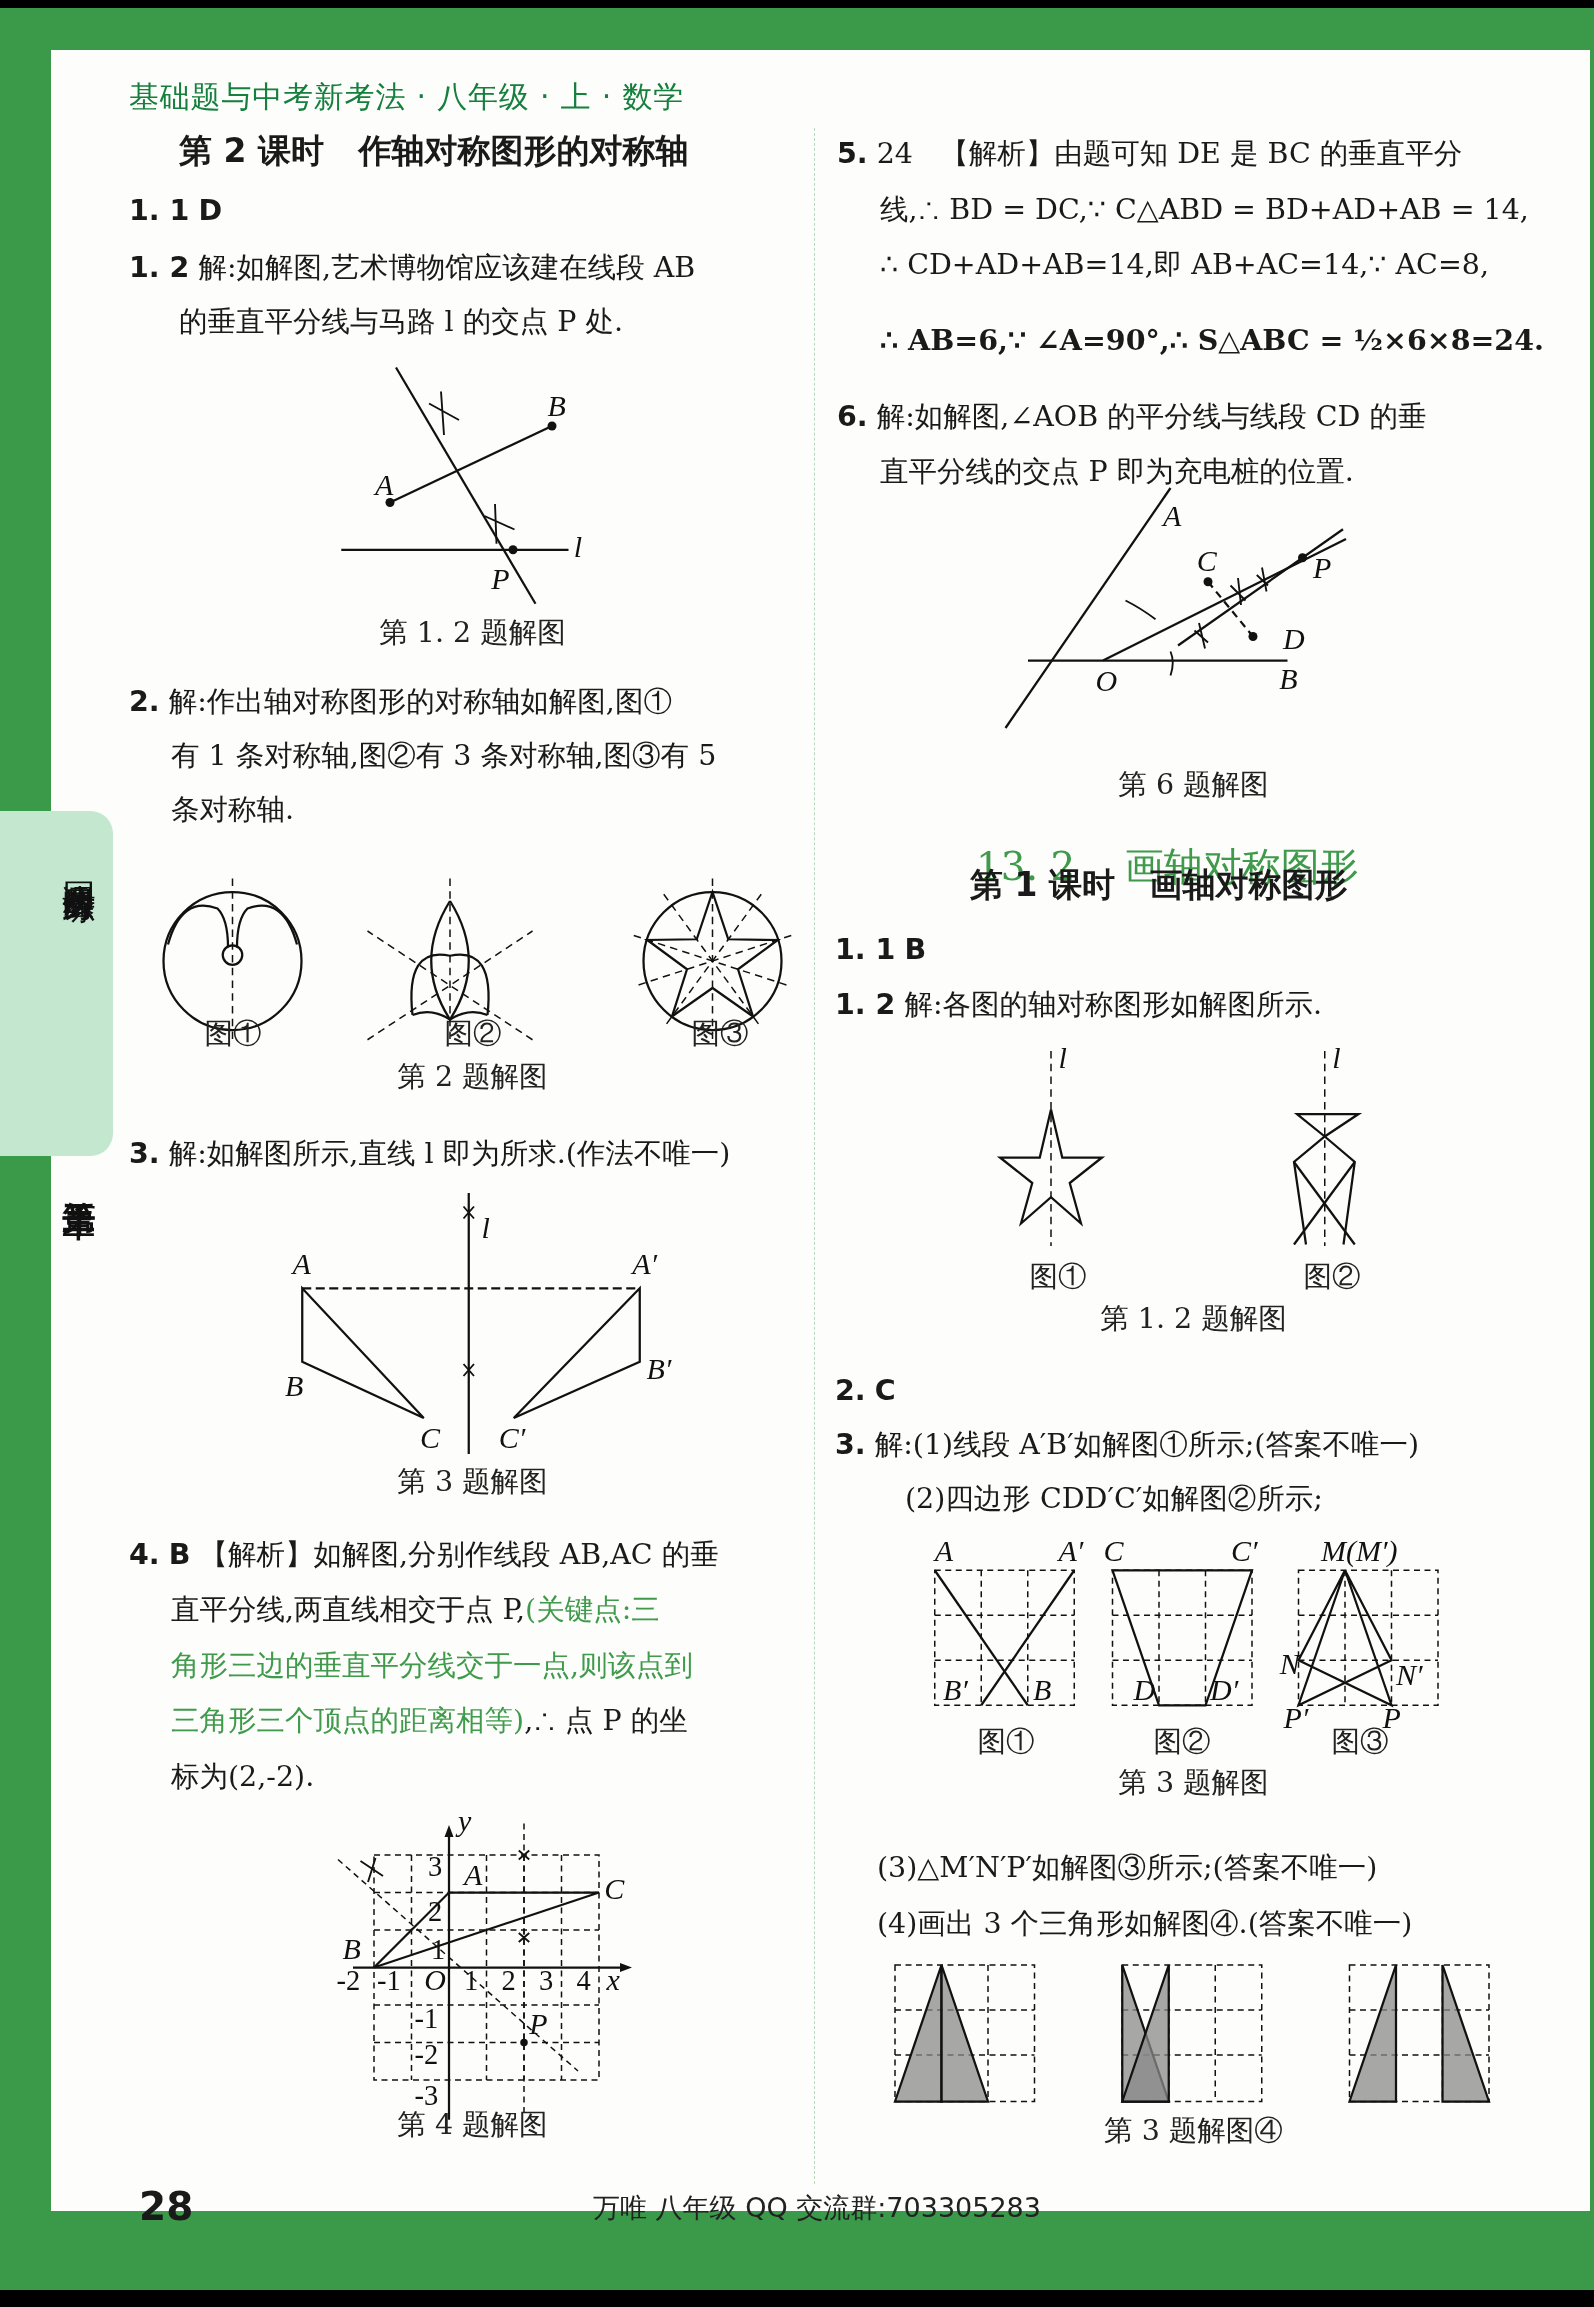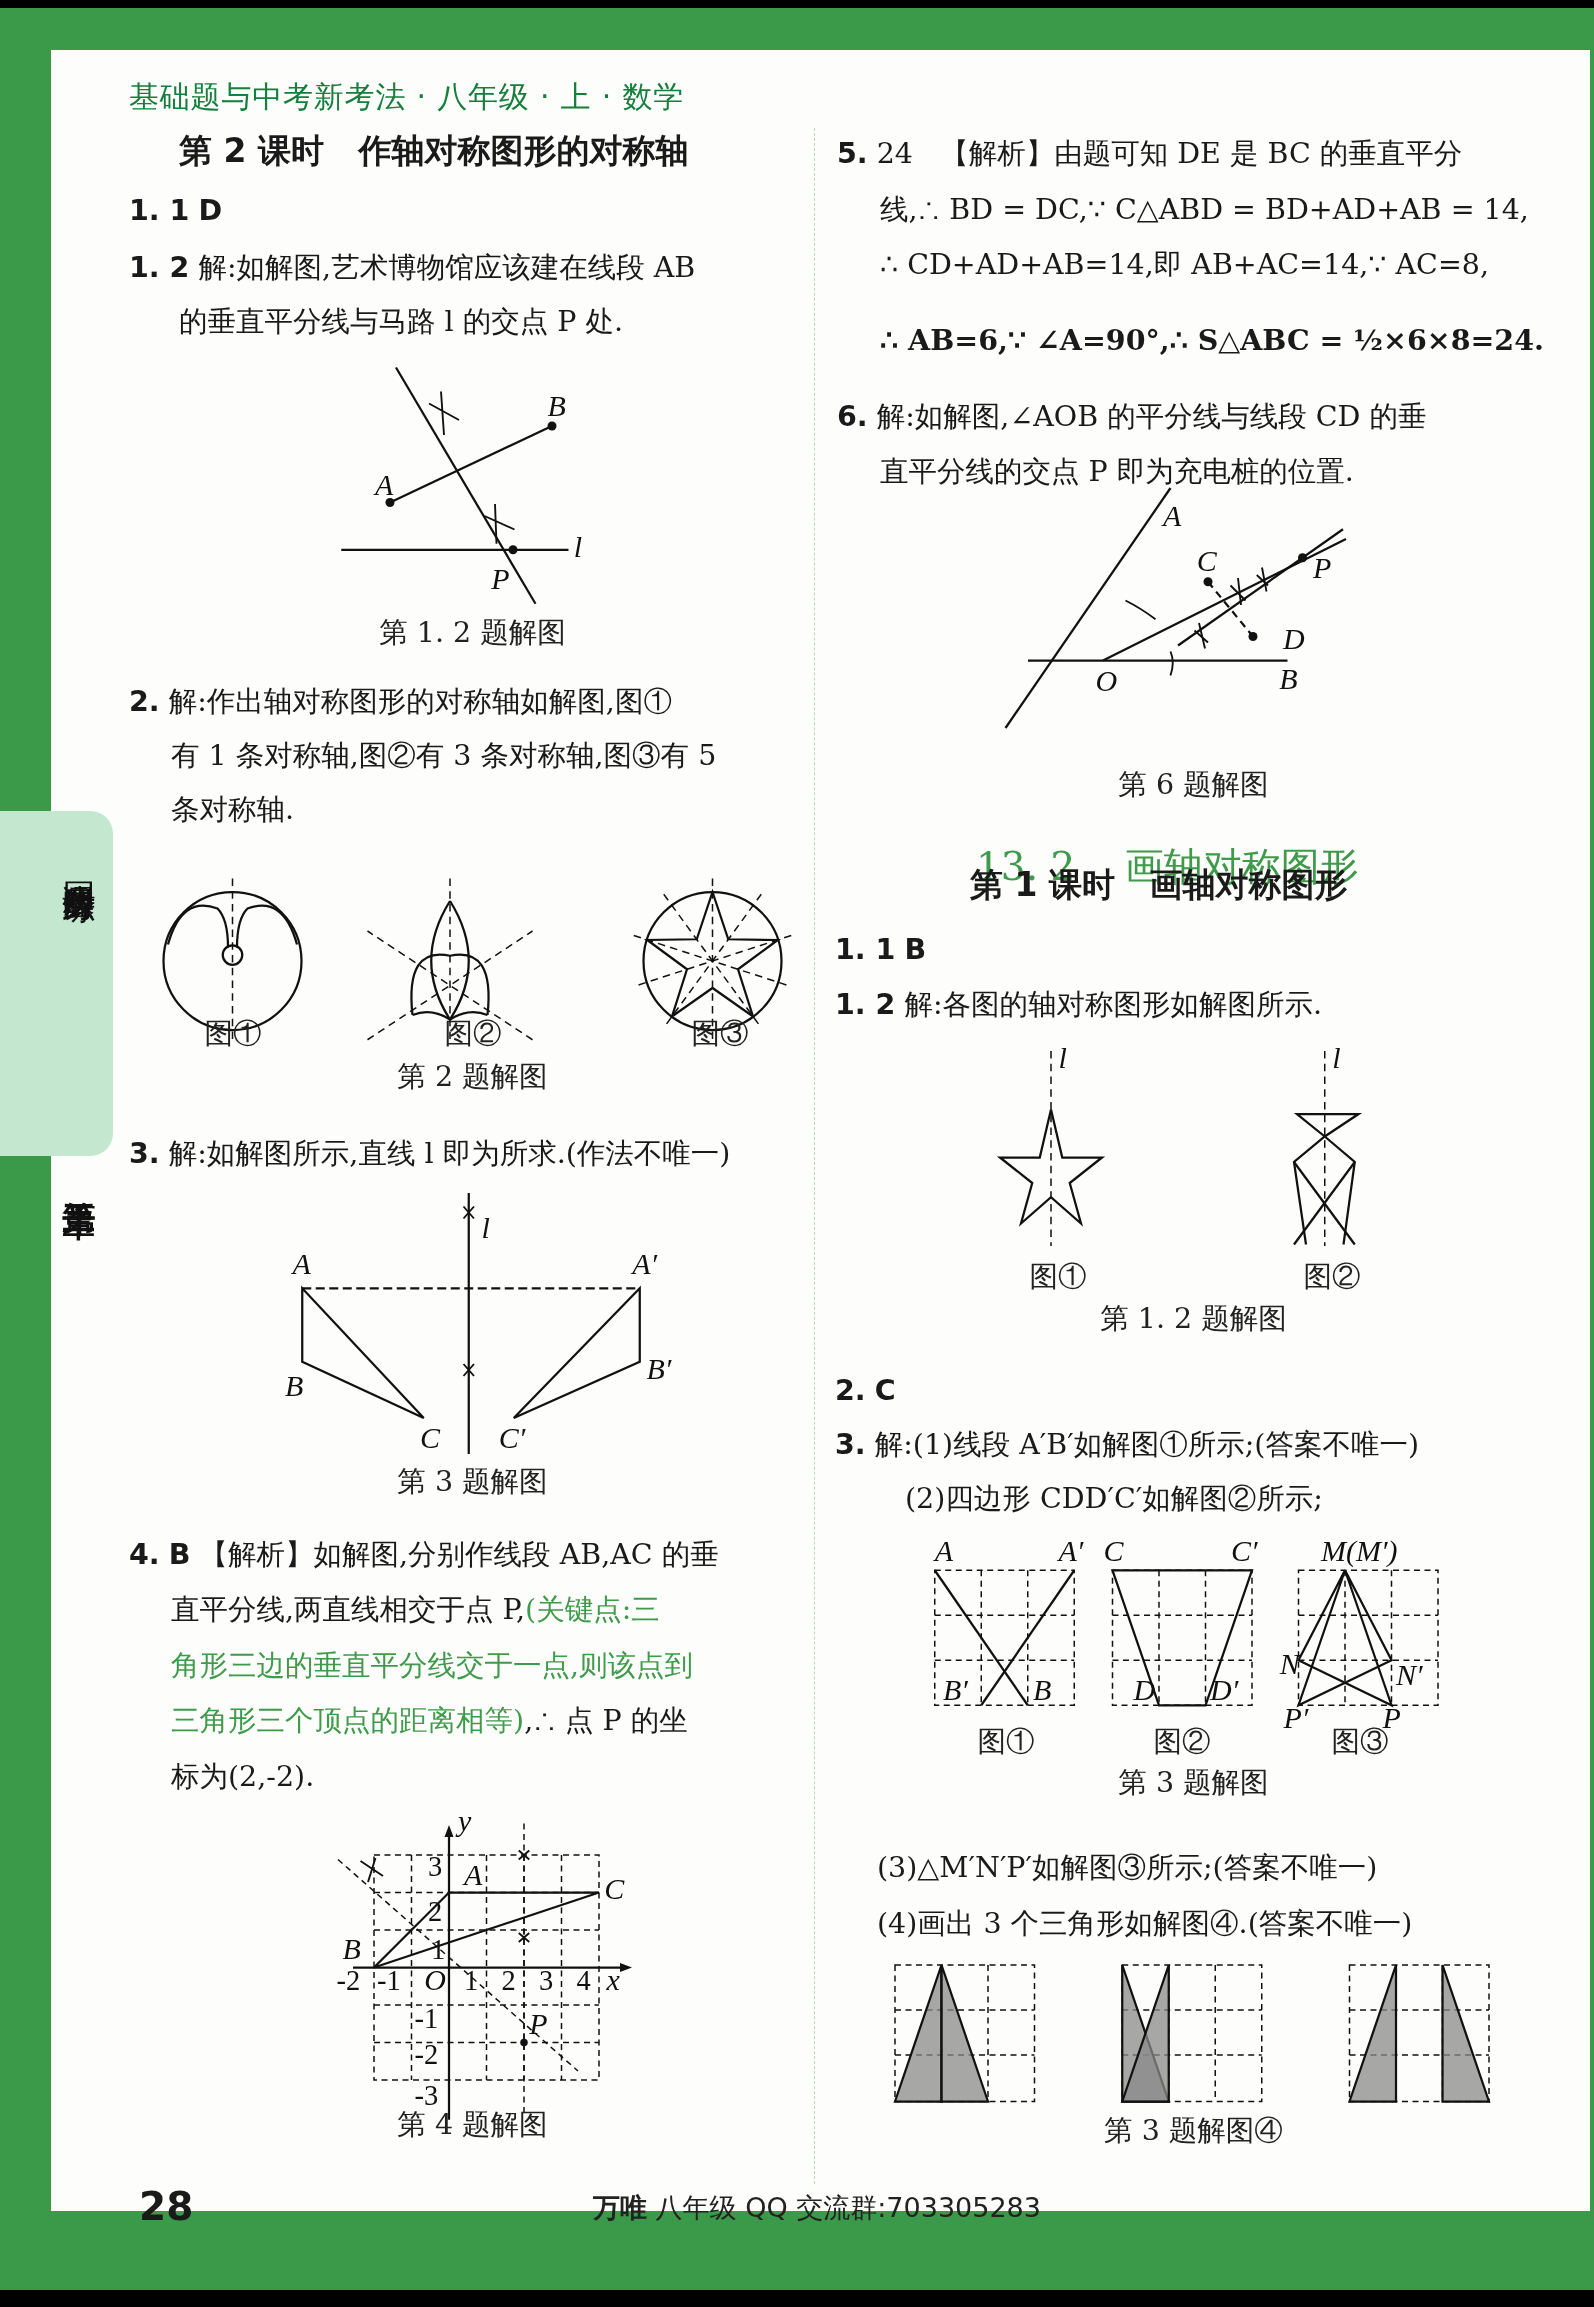--- a/index.html
+++ b/index.html
@@ -56,21 +56,21 @@
   }
   svg { position: absolute; overflow: visible; }
   svg text { font-family: "Liberation Serif", "DejaVu Serif", serif; font-style: italic; font-size: 40px; fill: #111; }
   svg .num { font-style: normal; font-size: 38px; }
   .footer-page {
     position: absolute; left: 139px; top: 2184px; font-size: 39px; font-weight: bold;
   }
   .footer-ad {
     position: absolute; left: 593px; top: 2190px; font-size: 27px; color: #222;
   }
-  .footer-ad b { font-weight: 700; }
+  .footer-ad b { font-weight: 400; }
 </style>
 </head>
 <body>
 
 <div class="green-frame"></div>
 <div class="page"></div>
 
 <div class="side-tab"></div>
 <div class="side-tab-text">同步课时分层练</div>
 <div class="side-chapter-bg"></div>

